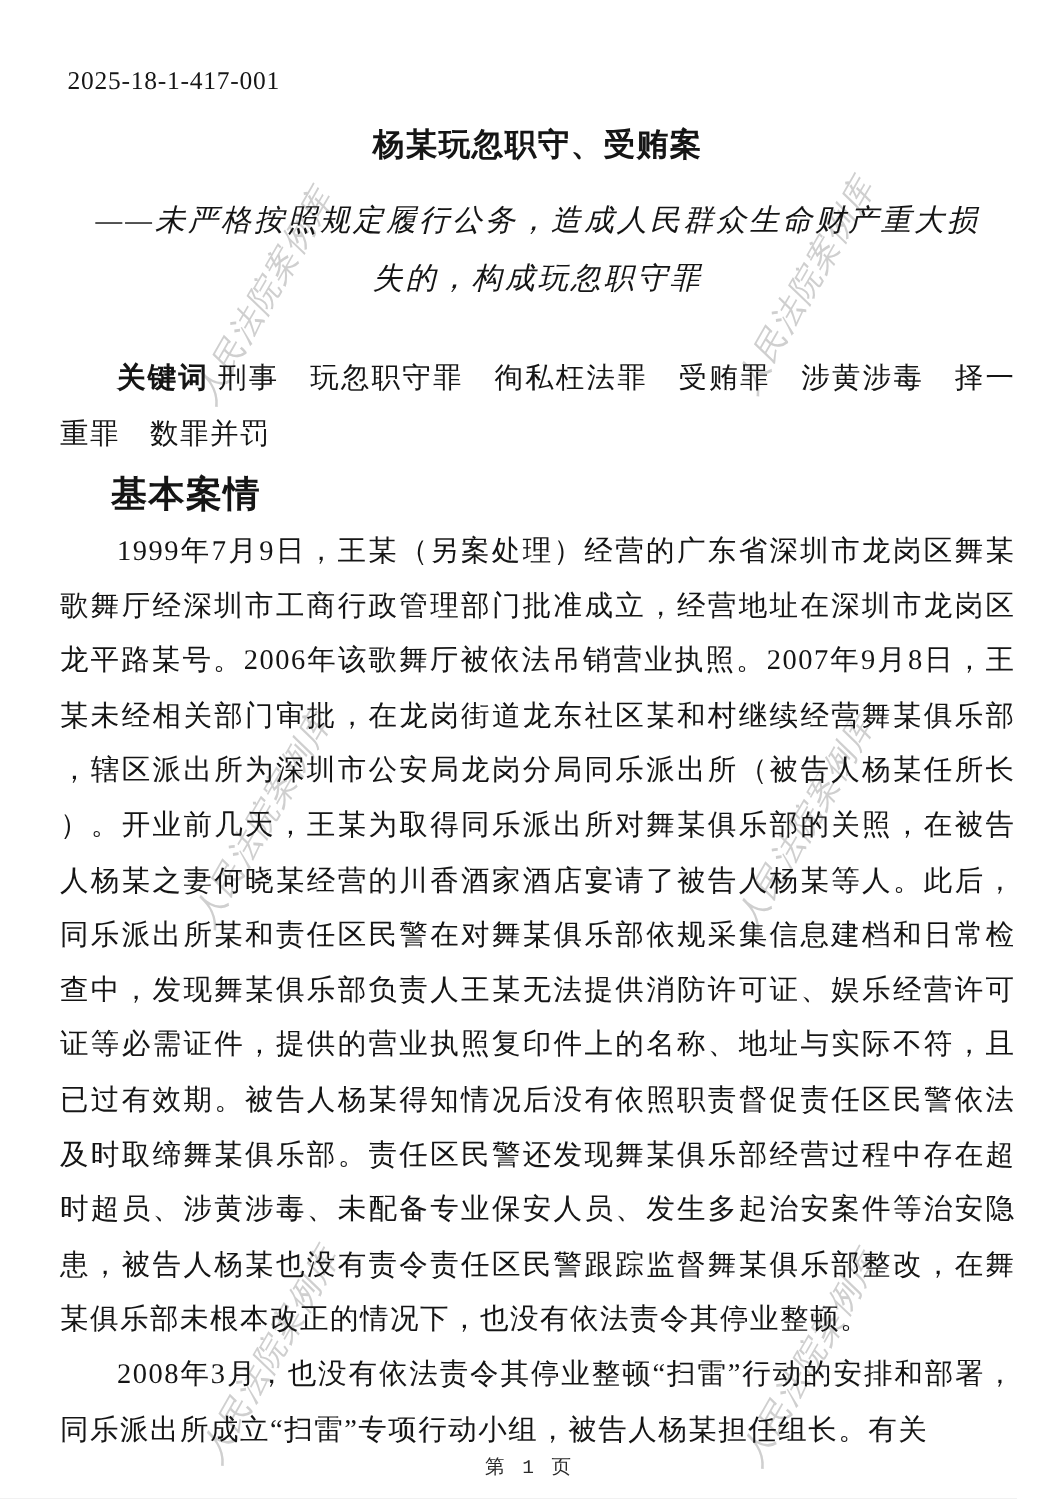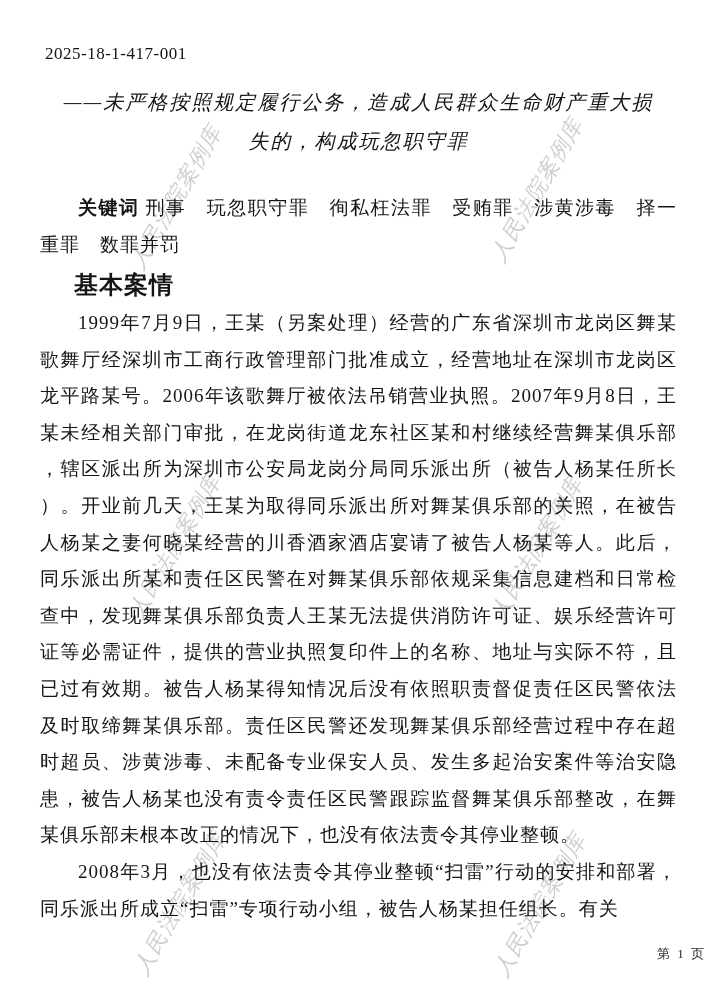--- a/index.html
+++ b/index.html
@@ -91,25 +91,25 @@
     letter-spacing: 1px;
     text-indent: 2em;
     text-align: justify;
     text-justify: inter-character;
     line-break: anywhere;
   }
   .body-para + .body-para { margin-top: 0; }
   .footer {
     position: absolute;
     left: 0;
-    bottom: 36px;
+    bottom: 12px;
     width: 100%;
-    text-align: right;
+    text-align: center;
     font-size: 13px;
-    font-family: Liberation Serif, serif;
+    font-family: Liberation Mono, monospace;
     color: #2a2a2a;
     letter-spacing: 2px;
   }
 </style>
 </head>
 <body>
 
 <div class="page">
 
   <div class="watermark-layer">
@@ -118,20 +118,21 @@
       <div class="watermark" style="left: 175px; top: 546px; color: rgb(199, 199, 199);">人民法院案例库</div>
       <div class="watermark" style="left: 537px; top: 548px; color: rgb(199, 199, 199);">人民法院案例库</div>
       <div class="watermark" style="left: 180px; top: 903px; color: rgb(199, 199, 199);">人民法院案例库</div>
       <div class="watermark" style="left: 540px; top: 905px; color: rgb(199, 199, 199);">人民法院案例库</div>
     </div>
 
   <div class="content">
 
     <div class="doc-number">2025-18-1-417-001</div>
 
+    <h1 class="title">杨某玩忽职守、受贿案</h1>
 
     <div class="subtitle">——未严格按照规定履行公务，造成人民群众生命财产重大损失的，构成玩忽职守罪</div>
 
     <p class="keywords">
       <span class="kw-label">关键词</span><span class="kw-items">刑事　玩忽职守罪　徇私枉法罪　受贿罪　涉黄涉毒　择一重罪　数罪并罚</span>
     </p>
 
     <h2 class="section-heading">基本案情</h2>
 
     <p class="body-para">1999年7月9日，王某（另案处理）经营的广东省深圳市龙岗区舞某歌舞厅经深圳市工商行政管理部门批准成立，经营地址在深圳市龙岗区龙平路某号。2006年该歌舞厅被依法吊销营业执照。2007年9月8日，王某未经相关部门审批，在龙岗街道龙东社区某和村继续经营舞某俱乐部，辖区派出所为深圳市公安局龙岗分局同乐派出所（被告人杨某任所长）。开业前几天，王某为取得同乐派出所对舞某俱乐部的关照，在被告人杨某之妻何晓某经营的川香酒家酒店宴请了被告人杨某等人。此后，同乐派出所某和责任区民警在对舞某俱乐部依规采集信息建档和日常检查中，发现舞某俱乐部负责人王某无法提供消防许可证、娱乐经营许可证等必需证件，提供的营业执照复印件上的名称、地址与实际不符，且已过有效期。被告人杨某得知情况后没有依照职责督促责任区民警依法及时取缔舞某俱乐部。责任区民警还发现舞某俱乐部经营过程中存在超时超员、涉黄涉毒、未配备专业保安人员、发生多起治安案件等治安隐患，被告人杨某也没有责令责任区民警跟踪监督舞某俱乐部整改，在舞某俱乐部未根本改正的情况下，也没有依法责令其停业整顿。</p>

